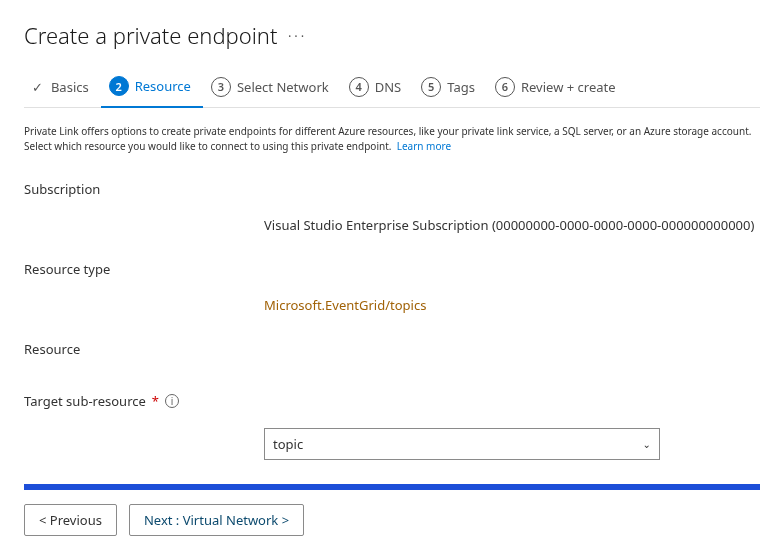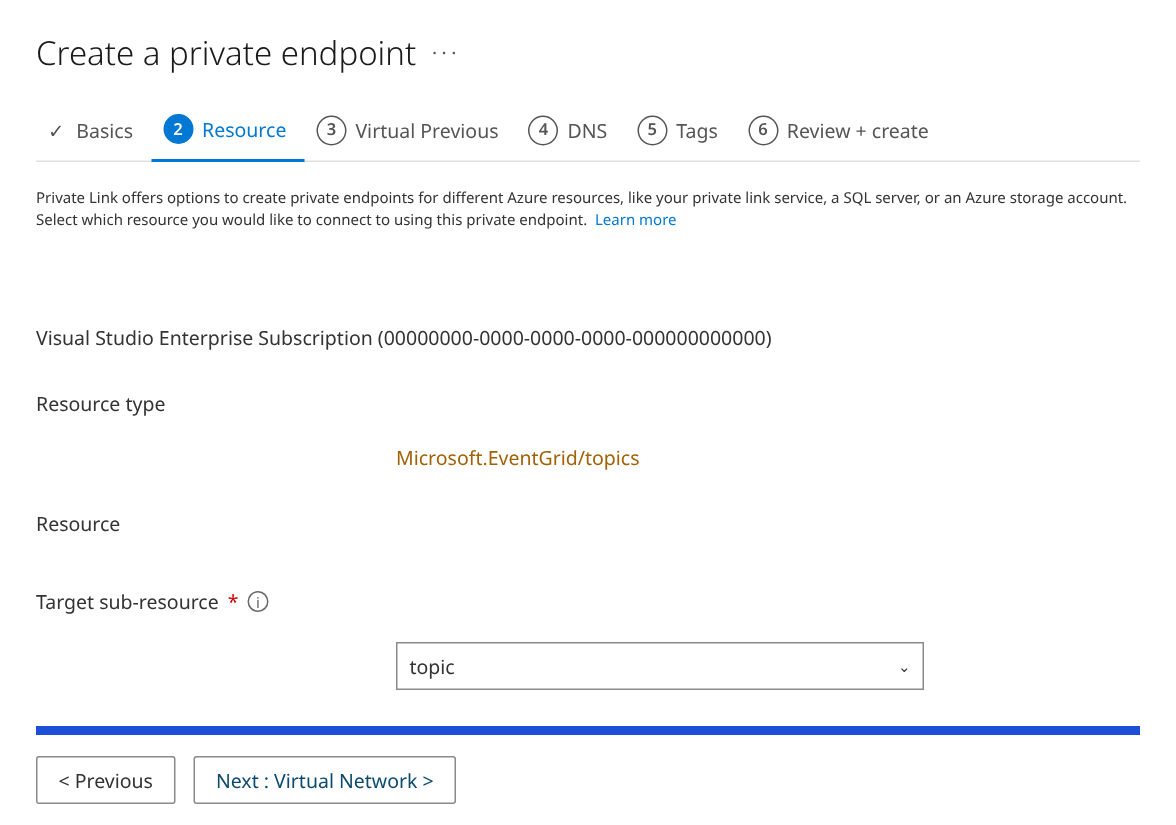--- a/index.html
+++ b/index.html
@@ -139,21 +139,21 @@
       color: #333;
       padding-top: 6px;
       margin-top: 36px;
     }
     .form-value.blue {
       color: #a16207;
     }
     
     .dropdown {
       position: relative;
-      width: 352px;
+      width: 396px;
     }
     .dropdown-control {
       display: flex;
       align-items: center;
       justify-content: space-between;
       border: 1px solid #8a8a8a;
       padding: 5px 8px;
       background: #fff;
       cursor: pointer;
       font-size: 13px;
@@ -208,21 +208,21 @@
       <span>Basics</span>
     </div>
 
     <div class="step active">
       <span class="step-circle">2</span>
       <span>Resource</span>
     </div>
 
     <div class="step">
       <span class="step-circle">3</span>
-      <span>Virtual Previous</span>
+      <span>Select Network</span>
     </div>
 
     <div class="step">
       <span class="step-circle">4</span>
       <span>DNS</span>
     </div>
 
     <div class="step">
       <span class="step-circle">5</span>
       <span>Tags</span>
@@ -235,20 +235,23 @@
   </div>
 
   <div class="content-area">
 
     <p class="description-text">
       <span>Private Link offers options to create private endpoints for different Azure resources, like your private link service, a SQL server, or an Azure storage account. Select which resource you would like to connect to using this private endpoint.</span>
       &nbsp;<a href="#">Learn more</a>
     </p>
 
     <div class="form-row">
+      <div class="form-label">
+        <span>Subscription</span>
+      </div>
       <div class="form-value">Visual Studio Enterprise Subscription (00000000-0000-0000-0000-000000000000)</div>
     </div>
 
     <div class="form-row">
       <div class="form-label">
         <span>Resource type</span>
       </div>
       <div class="form-value blue">Microsoft.EventGrid/topics</div>
     </div>
 

